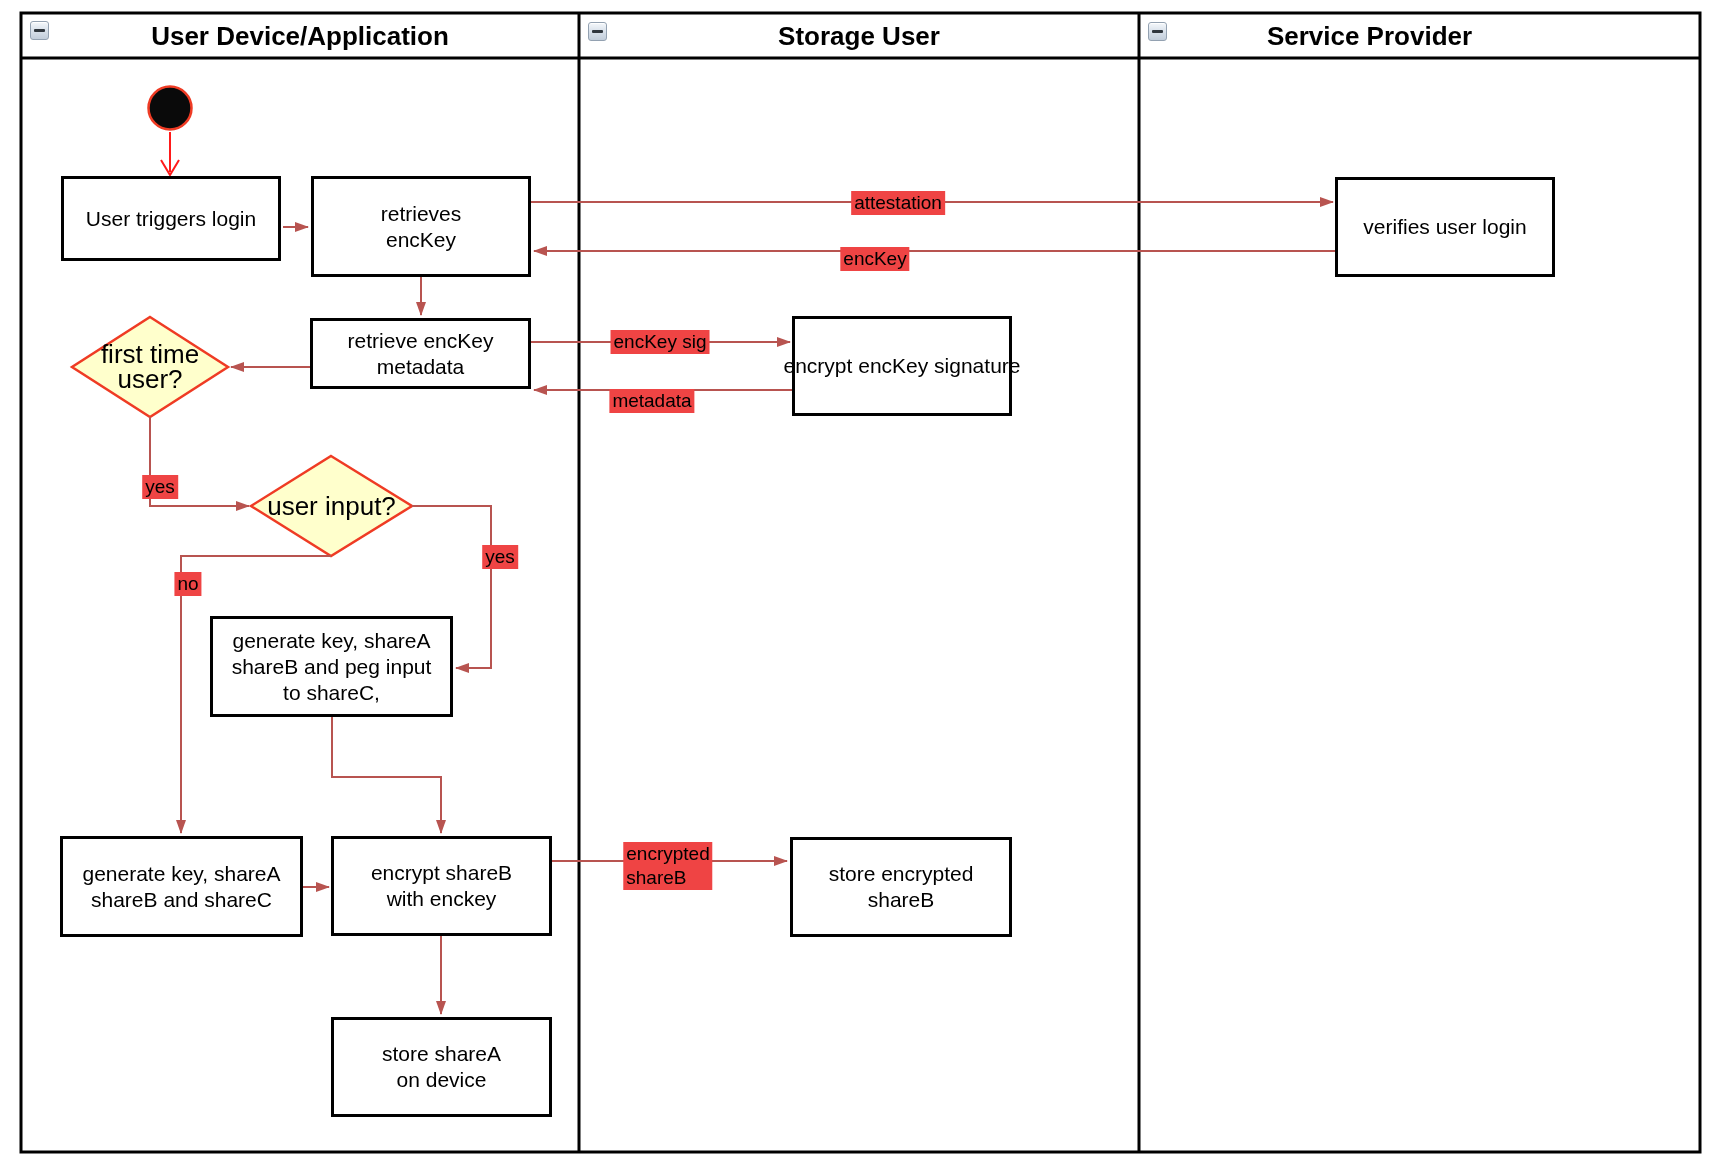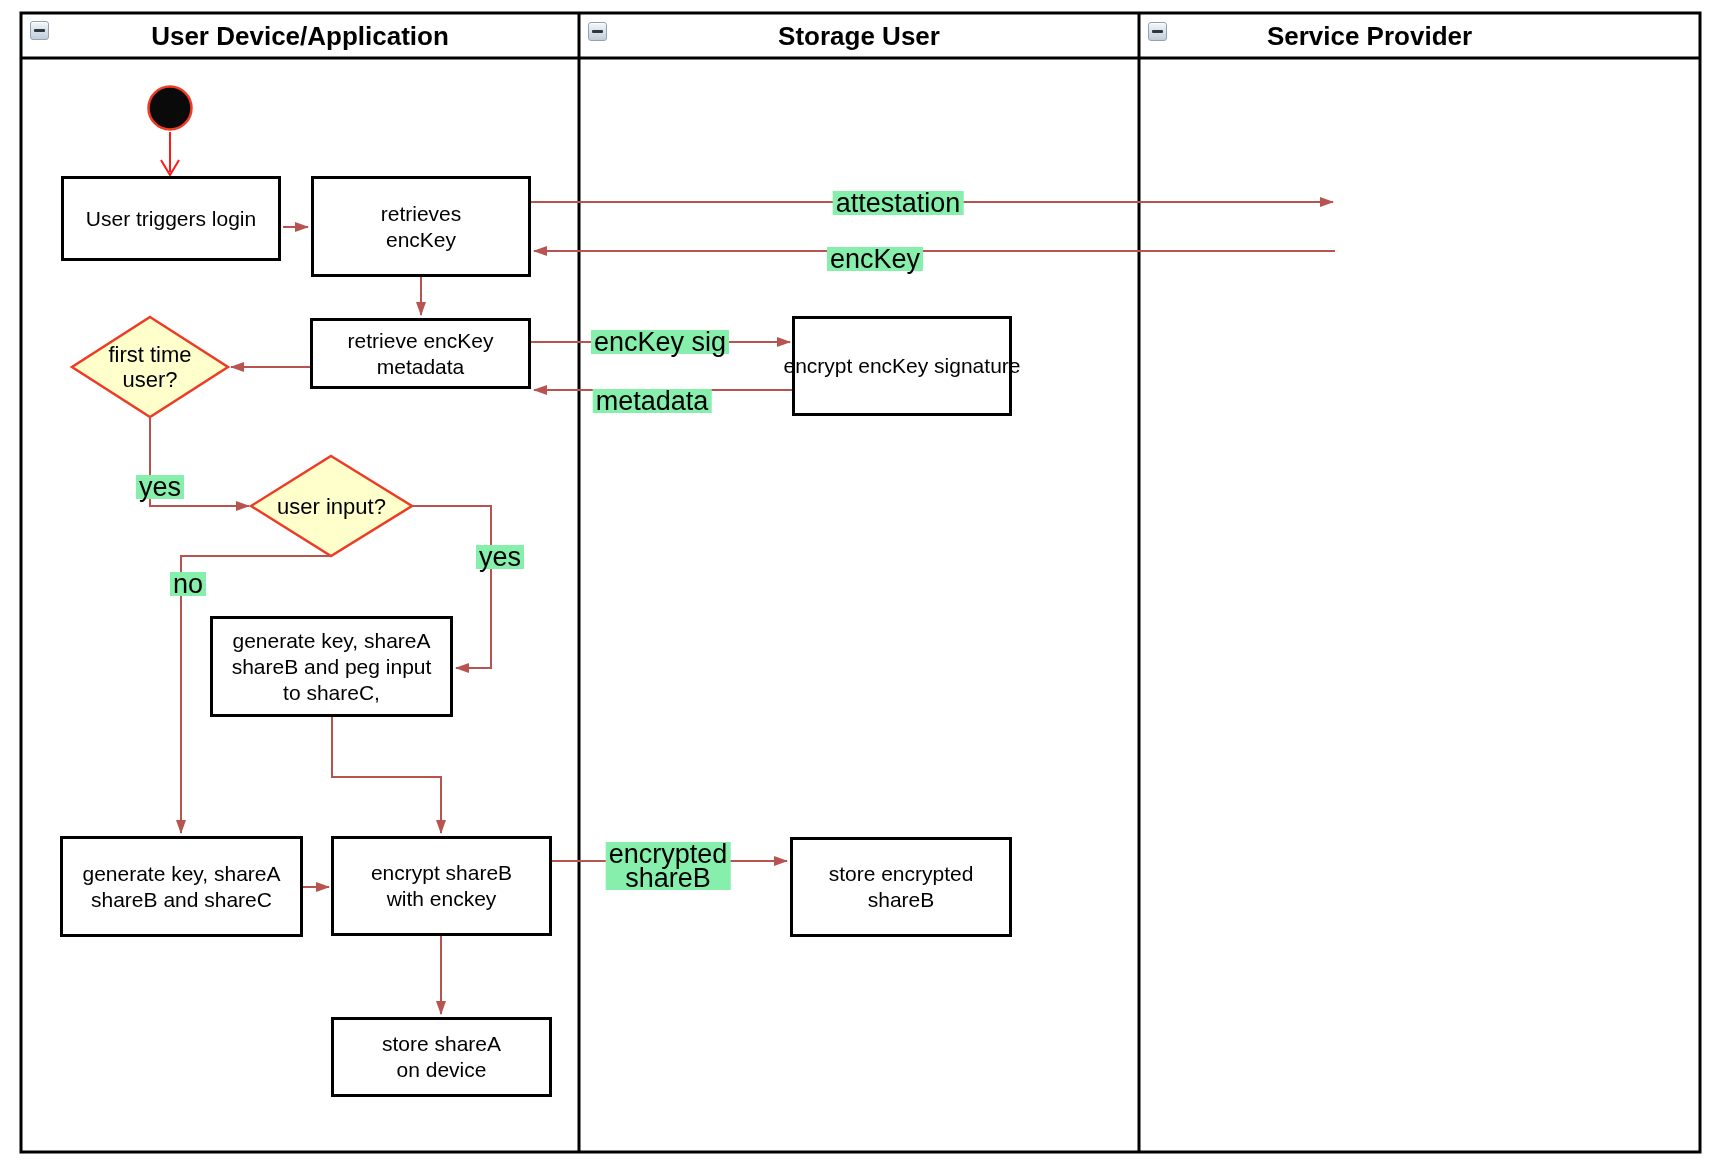--- a/index.html
+++ b/index.html
@@ -22,26 +22,25 @@
   }
   .collapse .bar { width:11px; height:3px; background:#2f363d; border-radius:1px; }
   .node {
     position:absolute; box-sizing:border-box; background:#ffffff;
     border:3px solid #000; display:flex; align-items:center; justify-content:center;
     text-align:center; font-size:21px; line-height:26px; white-space:pre-line;
   }
   .node.nowrap { white-space:nowrap; }
   .dlabel {
     position:absolute; display:flex; align-items:center; justify-content:center;
-    text-align:center; font-size:22px; line-height:25px; white-space:pre-line;
+    text-align:center; font-size:26px; line-height:25px; white-space:pre-line;
   }
   .elabel {
-    position:absolute; transform:translate(-50%,-50%); background:#86efac;
-    padding:0 3px; font-size:27px; line-height:24px; white-space:pre-line;
-    text-align:center;
+    position:absolute; transform:translate(-50%,-50%); background:#ef4444;
+    padding:0 3px; font-size:19px; line-height:24px; white-space:pre-line;
   }
 </style>
 </head>
 <body>
 
 <div class="canvas">
 
   <svg class="layer" width="1720" height="1170" viewBox="0 0 1720 1170">
     <defs>
       <marker id="arrow" markerUnits="userSpaceOnUse" markerWidth="16" markerHeight="12" refX="13" refY="5" orient="auto">
@@ -96,40 +95,41 @@
     </div>
   <div class="collapse" style="left:1148px; top:22px;">
       <div class="bar"></div>
     </div>
 
   <div class="node" style="left:61px; top:176px; width:220px; height:85px;">User triggers login</div>
 
   <div class="node" style="left:311px; top:176px; width:220px; height:101px;">retrieves
 encKey</div>
 
+  <div class="node" style="left:1335px; top:177px; width:220px; height:100px;">verifies user login</div>
 
   <div class="node" style="left:310px; top:318px; width:221px; height:71px;">retrieve encKey
 metadata</div>
 
   <div class="node nowrap" style="left:792px; top:316px; width:220px; height:100px;">encrypt encKey signature</div>
 
   <div class="node" style="left:210px; top:616px; width:243px; height:101px;">generate key, shareA
 shareB and peg input
 to shareC,</div>
 
   <div class="node" style="left:60px; top:836px; width:243px; height:101px;">generate key, shareA
 shareB and shareC</div>
 
   <div class="node" style="left:331px; top:836px; width:221px; height:100px;">encrypt shareB
 with enckey</div>
 
   <div class="node" style="left:790px; top:837px; width:222px; height:100px;">store encrypted
 shareB</div>
 
-  <div class="node" style="left:331px; top:1017px; width:221px; height:80px;">store shareA
+  <div class="node" style="left:331px; top:1017px; width:221px; height:100px;">store shareA
 on device</div>
 
   <div class="dlabel" style="left:72px; top:317px; width:156px; height:100px;">first time
 user?</div>
   <div class="dlabel" style="left:251px; top:456px; width:161px; height:100px;">user input?</div>
 
   <div class="elabel" style="left:898px; top:203px;">attestation</div>
   <div class="elabel" style="left:875px; top:259px;">encKey</div>
   <div class="elabel" style="left:660px; top:342px;">encKey sig</div>
   <div class="elabel" style="left:652px; top:401px;">metadata</div>

